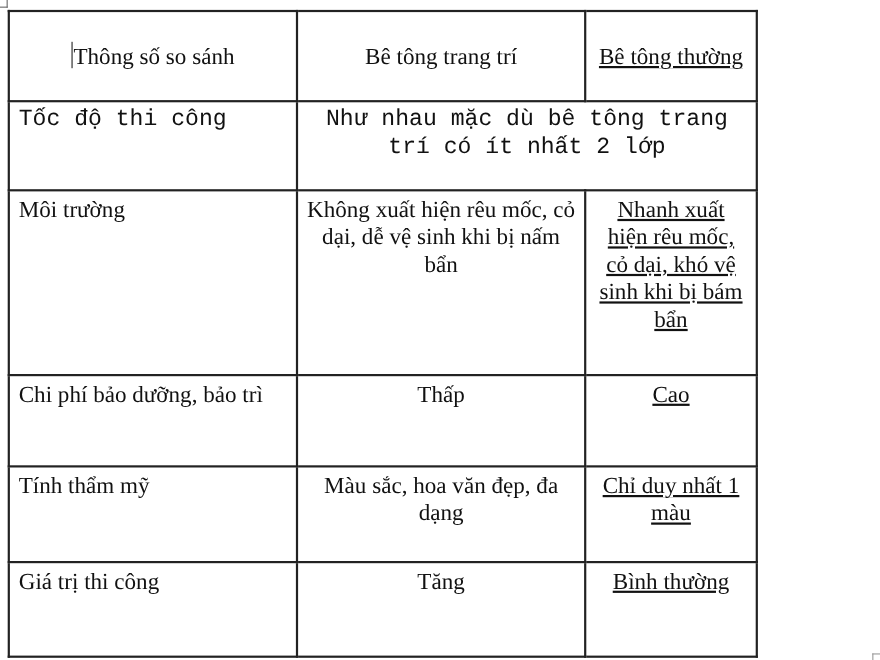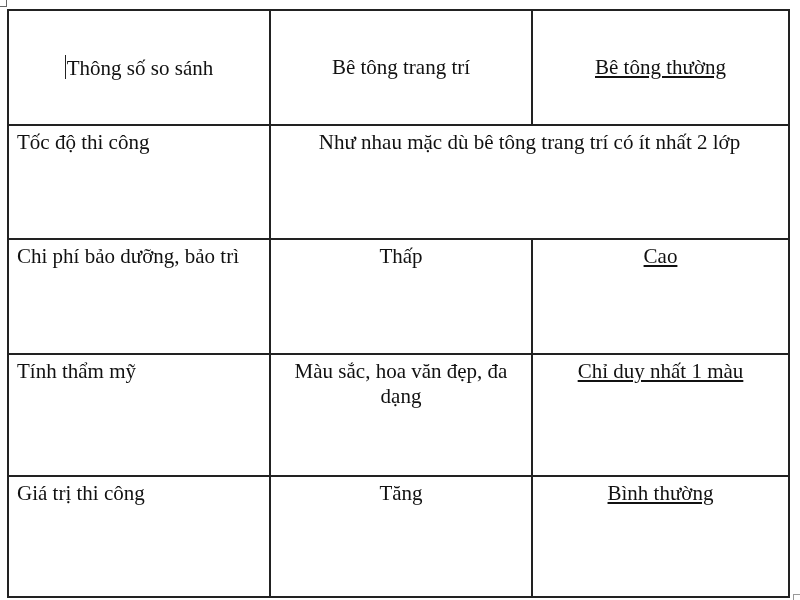--- a/index.html
+++ b/index.html
@@ -9,37 +9,37 @@
   }
   .corner-mark {
     position: absolute; left: 0; top: 0; width: 6px; height: 6px;
     border-right: 1px solid #666; border-bottom: 1px solid #666;
   }
   .corner-mark-br {
     position: absolute; right: 0; bottom: 0; width: 6px; height: 5px;
     border-left: 1px solid #999; border-top: 1px solid #999;
   }
   table.cmp {
-    position: absolute; left: 7px; top: 9px; width: 783px; height: 589px;
+    position: absolute; left: 7px; top: 9px; width: 682px; height: 589px;
     border-collapse: collapse; table-layout: fixed;
   }
   table.cmp td {
     border: 2px solid #222; font-size: 21px; line-height: 25px; padding: 4px 8px 0 8px;
     vertical-align: top;
   }
   td.c0 { width: 244px; text-align: left; padding-left: 10px; }
   td.c1 { width: 244px; text-align: center; border-radius: 18px; }
   td.c2 { text-align: center; text-decoration: underline; }
   td.mid { vertical-align: middle; padding-top: 0; }
   tr.hdr td { vertical-align: middle; padding-top: 0; }
   tr.hdr td.c0 { text-align: center; }
   .caret { display: inline-block; width: 1px; height: 24px; background: #222; vertical-align: -4px; margin-right: 1px; }
   tr.r0 { height: 64px; }
   tr.r1 { height: 95px; }
-  tr.r2 { height: 63px; }
+  tr.r2 { height: 63px; font-family: Liberation Mono, monospace; }
   tr.r3 { height: 100px; }
   tr.r4 { height: 64px; }
   tr.r5 { height: 68px; }
   tr.r6 { height: 67px; }
   tr.r7 { height: 67px; }
   .span-cell { padding-top: 14px; vertical-align: top; margin-top: 23px; }
 </style>
 </head>
 <body>
 
@@ -50,20 +50,25 @@
   <tbody>
       <tr class="hdr r0">
     <td class="c0"><span class="caret"></span><span>Thông số so sánh</span></td>
     <td class="c1">Bê tông trang trí</td>
     <td class="c2">Bê tông thường</td>
   </tr>
   <tr class="r2">
     <td class="c0">Tốc độ thi công</td>
     <td class="c1 span-cell" colspan="2">Như nhau mặc dù bê tông trang trí có ít nhất 2 lớp</td>
   </tr>
+  <tr class="r3">
+    <td class="c0">Môi trường</td>
+    <td class="c1">Không xuất hiện rêu mốc, cỏ dại, dễ vệ sinh khi bị nấm bẩn</td>
+    <td class="c2">Nhanh xuất hiện rêu mốc, cỏ dại, khó vệ sinh khi bị bám bẩn</td>
+  </tr>
   <tr class="r4">
     <td class="c0">Chi phí bảo dưỡng, bảo trì</td>
     <td class="c1 mid">Thấp</td>
     <td class="c2 mid">Cao</td>
   </tr>
   <tr class="r5">
     <td class="c0">Tính thẩm mỹ</td>
     <td class="c1">Màu sắc, hoa văn đẹp, đa dạng</td>
     <td class="c2 mid">Chỉ duy nhất 1 màu</td>
   </tr>

